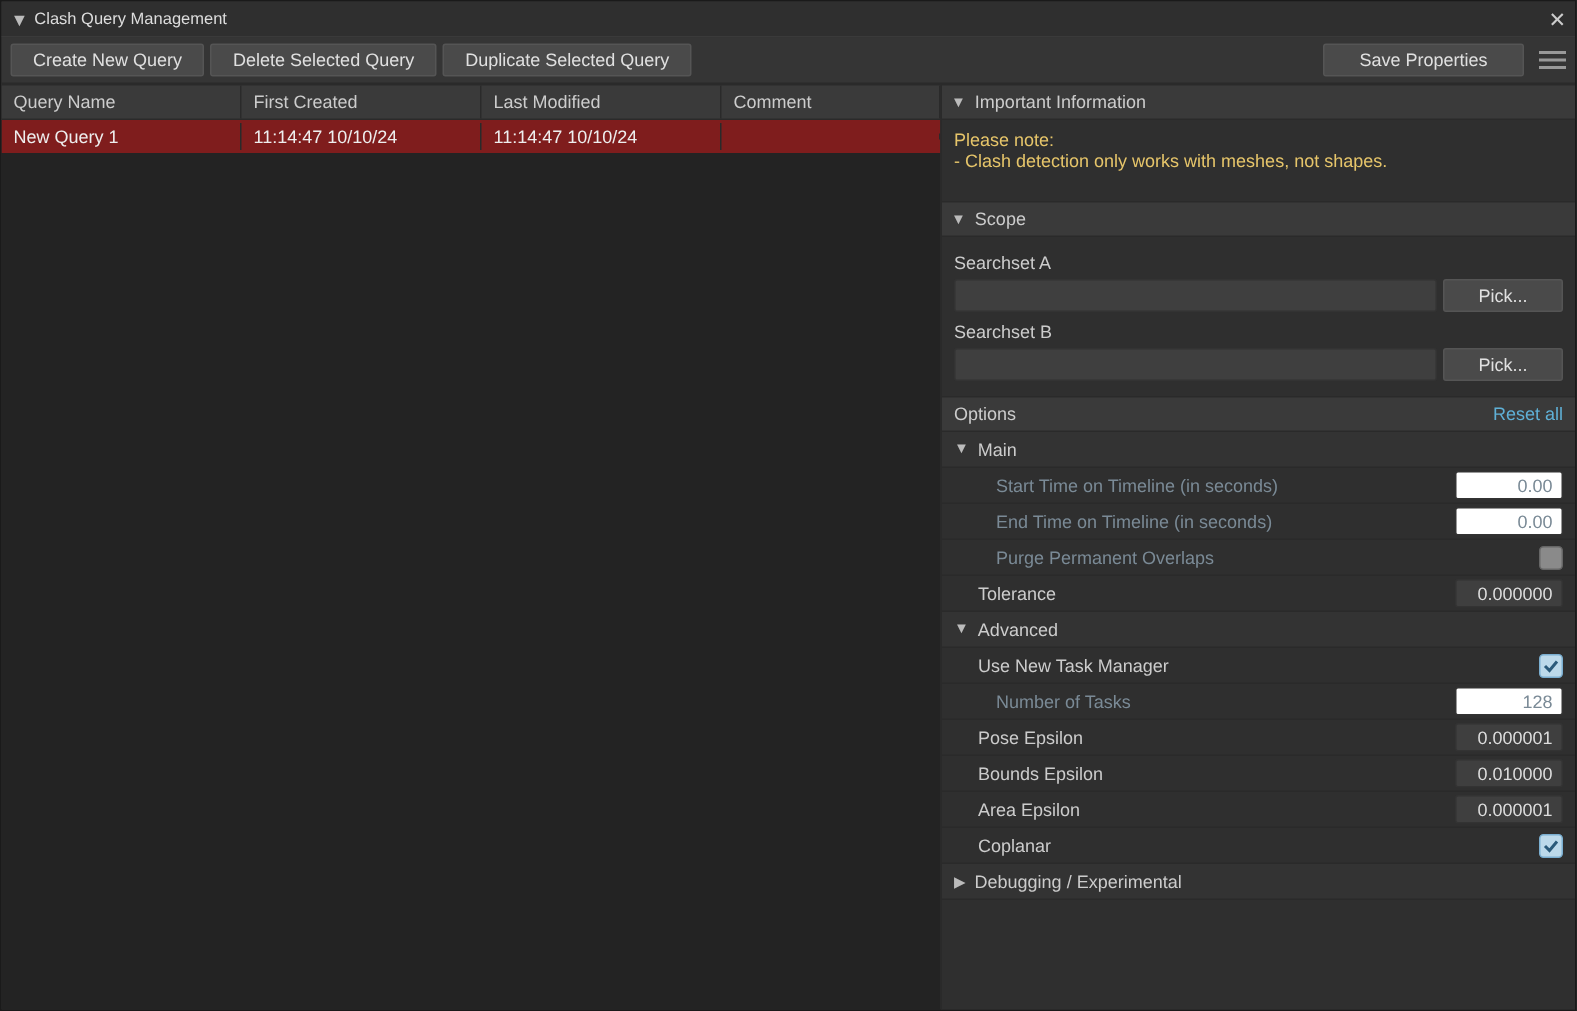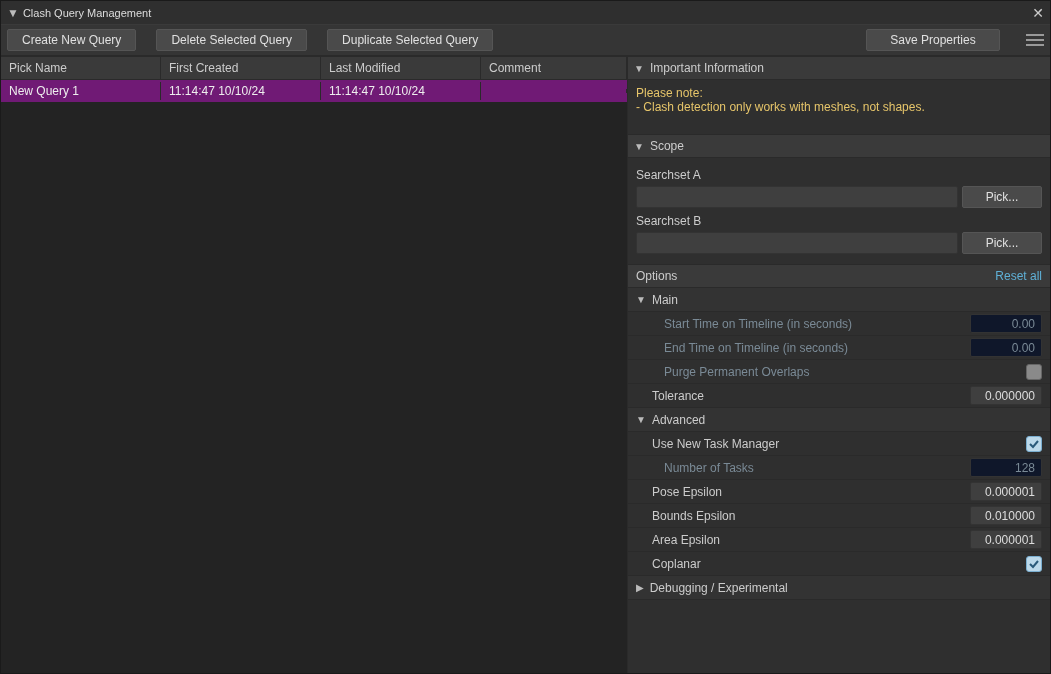--- a/index.html
+++ b/index.html
@@ -28,21 +28,21 @@
   padding: 0 6px;
   border-bottom: 1px solid #3a3a3a;
 }
 .titlebar .tri { cursor: pointer; margin-right: 4px; color: #bbb; }
 .titlebar .title { flex: 1; text-align: left; color: #ddd; font-size: 11px; }
 .titlebar .close { width: 20px; text-align: right; color: #ccc; cursor: pointer; font-size: 14px; }
 
 .toolbar {
   display: flex;
   align-items: center;
-  gap: 20px;
+  gap: 4px;
   padding: 4px 6px;
   background: #353535;
   border-bottom: 1px solid #2a2a2a;
 }
 .btn {
   background: #4a4a4a;
   color: #e0e0e0;
   border: 1px solid #555;
   border-radius: 2px;
   height: 22px;
@@ -96,21 +96,21 @@
 .col-name { width: 160px; }
 .col-created { width: 160px; }
 .col-modified { width: 160px; }
 .col-comment { flex: 1; }
 
 .table-body { flex: 1; overflow: auto; }
 .row {
   display: flex;
   height: 22px;
   align-items: center;
-  background: #701a75;
+  background: #7f1d1d;
   color: #eee;
 }
 .row .td {
   padding: 2px 8px;
   border-right: 1px solid #2a2a2a;
   font-size: 12px;
   overflow: hidden;
   white-space: nowrap;
 }
 
@@ -186,21 +186,21 @@
   height: 19px;
   background: #3f3f3f;
   color: #ddd;
   border: 1px solid #333;
   border-radius: 2px;
   text-align: right;
   padding: 0 6px;
   font-size: 12px;
   font-family: inherit;
 }
-.num-input.dim { color: #7a8a96; background: #0f172a; }
+.num-input.dim { color: #7a8a96; background: #ffffff; }
 .checkbox {
   width: 16px;
   height: 16px;
   border-radius: 3px;
   background: #cfcfcf;
   display: flex;
   align-items: center;
   justify-content: center;
   border: 1px solid #888;
   cursor: pointer;
@@ -230,21 +230,21 @@
     <div class="menu-icon">
         <span></span>
         <span></span>
         <span></span>
       </div>
   </div>
 
   <div class="body">
     <div class="left">
       <div class="table-header">
-        <div class="th col-name">Pick Name</div>
+        <div class="th col-name">Query Name</div>
         <div class="th col-created">First Created</div>
         <div class="th col-modified">Last Modified</div>
         <div class="th col-comment">Comment</div>
       </div>
       <div class="table-body">
         <div class="row">
           <div class="td col-name">New Query 1</div>
           <div class="td col-created">11:14:47 10/10/24</div>
           <div class="td col-modified">11:14:47 10/10/24</div>
           <div class="td col-comment"></div>

